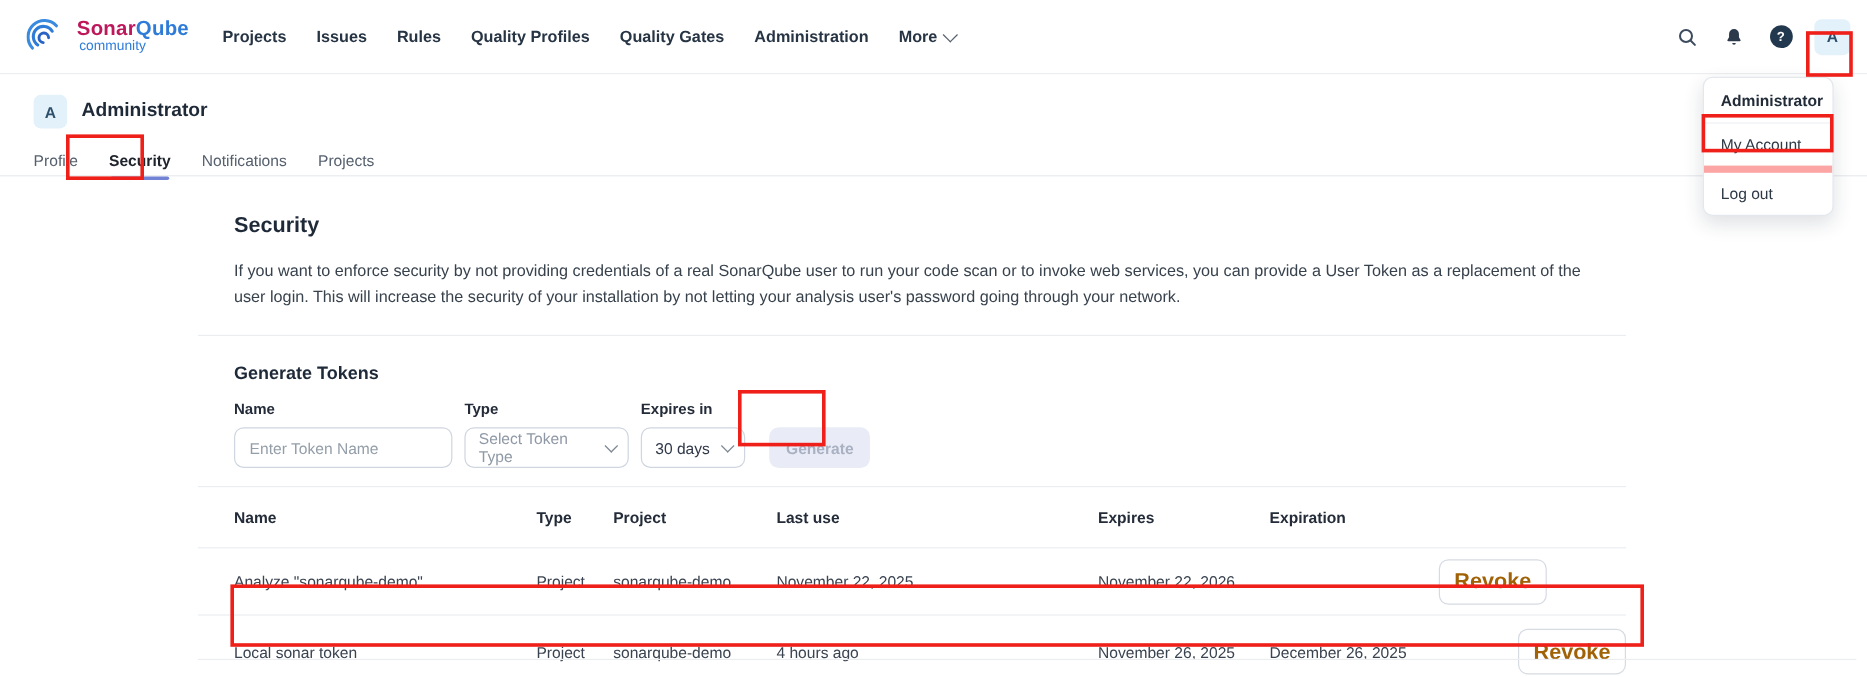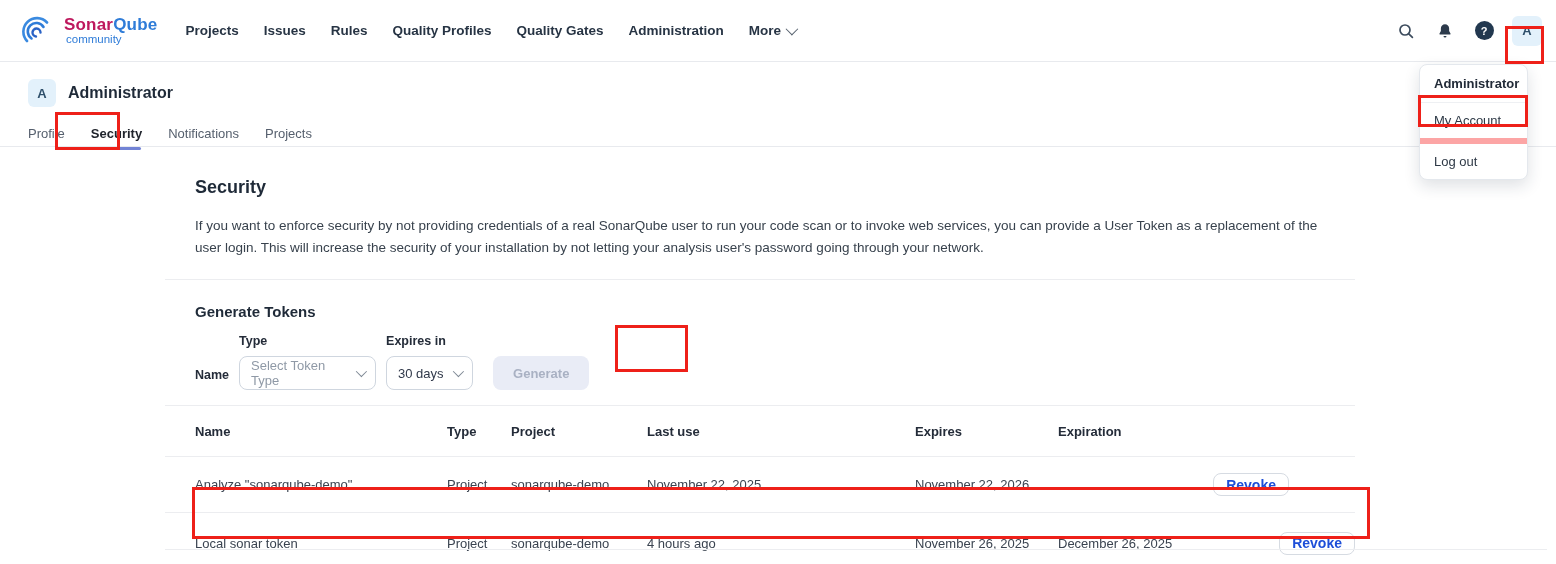--- a/index.html
+++ b/index.html
@@ -61,33 +61,33 @@
   .field-label { font-size:12.5px; font-weight:700; color:#242c39; margin-bottom:8px; }
   .text-input { width:182px; height:34px; border:1px solid #cfd6df; border-radius:8px;
     padding:0 12px; font-size:13px; color:#30394a; background:#fff; font-family:inherit; }
   .text-input::placeholder { color:#949ea9; }
   .select { height:34px; border:1px solid #cfd6df; border-radius:8px; background:#fff;
     display:flex; align-items:center; justify-content:space-between; padding:0 11px;
     font-size:13px; cursor:pointer; }
   .select .chev { border-color:#7e8894; width:8px; height:8px; }
   .select-type { width:137px; color:#8f99a6; }
   .select-expire { width:87px; color:#30394a; }
-  .btn-generate { margin-left:10px; height:34px; padding:0 20px; border:none; border-radius:8px;
+  .btn-generate { margin-left:10px; height:34px; padding:0 14px; border:none; border-radius:8px;
     background:#e9ecf6; color:#a9b1c3; font-size:13px; font-weight:700; font-family:inherit; }
   .form-divider { margin-top:15px; }
 
   
   .trow { display:grid; grid-template-columns:252px 64px 136px 268px 143px 1fr 66px;
     align-items:center; padding-left:30px; border-bottom:1px solid #ecedf0; }
   .trow.thead { height:51px; font-size:13px; font-weight:700; color:#242c39; border-bottom:1px solid #ecedf0; }
   .trow.tbody-row { height:56px; font-size:13px; color:#3a4350; }
   .trow.tbody-row:last-child { height:60px; border-bottom:none; }
   .cell-action { display:flex; justify-content:flex-end; }
-  .btn-revoke { height:23px; padding:0 12px; background:#fff; border:1px solid #d6dbe2; border-radius:8px;
-    color:#1d4ed8; font-size:14px; font-weight:700; font-family:inherit; cursor:pointer; }
+  .btn-revoke { height:38px; padding:0 12px; background:#fff; border:1px solid #d6dbe2; border-radius:8px;
+    color:#a16207; font-size:18px; font-weight:700; font-family:inherit; cursor:pointer; }
   .bottom-line { position:absolute; top:549px; left:165px; width:1382px; height:1px; background:#ecedf0; }
 
   
   .anno { position:absolute; border:3px solid #ee2019; z-index:20; pointer-events:none; }
   .anno-security { left:55px;  top:112px; width:65px;  height:38px; }
   .anno-avatar   { left:1505px; top:26px; width:39px;  height:38px; }
   .anno-myaccount{ left:1418px; top:95px; width:110px; height:32px; }
   .anno-generate { left:615px; top:325px; width:73px;  height:47px; }
   .anno-row      { left:192px; top:487px; width:1178px; height:52px; }
 </style>
@@ -165,20 +165,21 @@
 
 <main class="content">
   <h1 class="h1">Security</h1>
   <p class="desc">If you want to enforce security by not providing credentials of a real SonarQube user to run your code scan or to invoke web services, you can provide a User Token as a replacement of the user login. This will increase the security of your installation by not letting your analysis user's password going through your network.</p>
   <div class="divider"></div>
 
   <h2 class="h2">Generate Tokens</h2>
   <div class="token-form">
     <div class="field">
       <label class="field-label">Name</label>
+      <input class="text-input" type="text" placeholder="Enter Token Name" style="">
     </div>
     <div class="field">
       <label class="field-label">Type</label>
       <div class="select select-type">
         <span>Select Token Type</span>
         <span class="chev"></span>
       </div>
     </div>
     <div class="field">
       <label class="field-label">Expires in</label>

